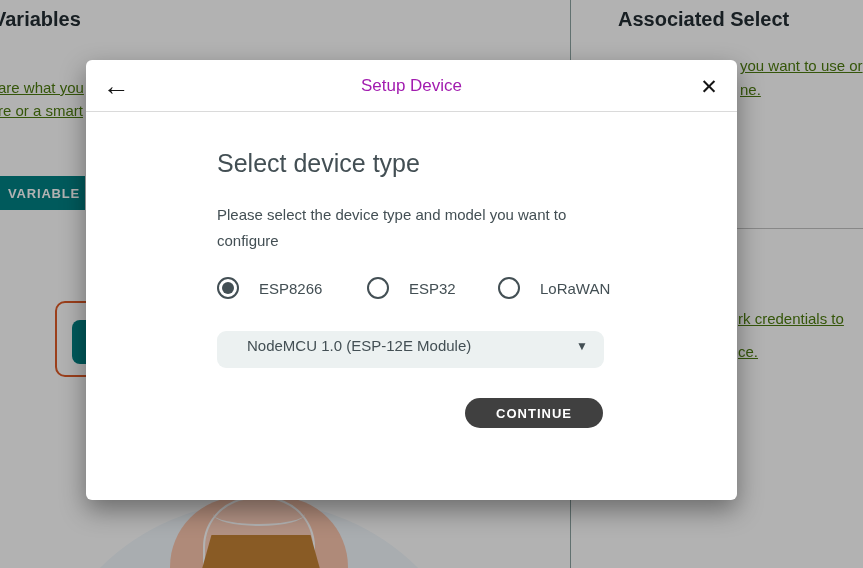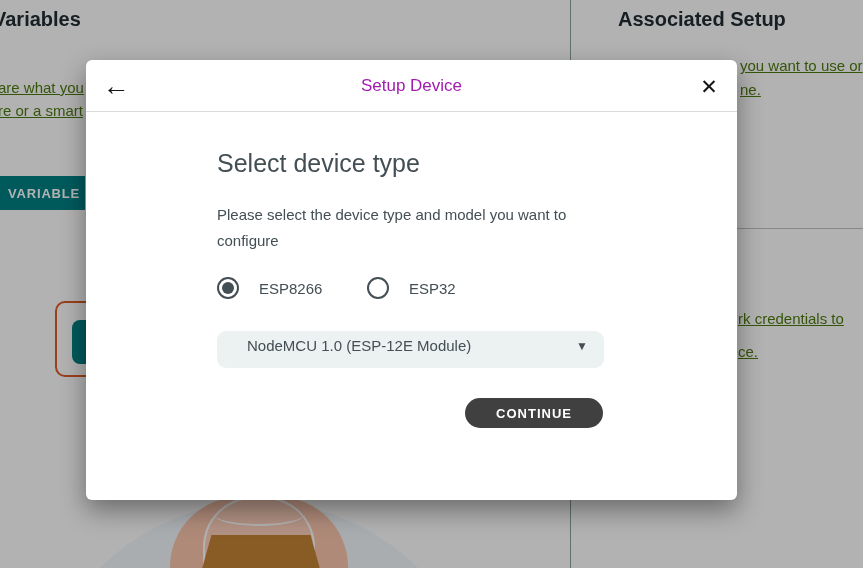--- a/index.html
+++ b/index.html
@@ -159,21 +159,21 @@
 
     <div class="orange-box">
       <div class="teal-square">
         <span>✓</span>
       </div>
     </div>
 
     <div class="v-divider"></div>
     <div class="h-divider-right"></div>
 
-    <div class="bg-heading bg-right-heading">Associated Setup</div>
+    <div class="bg-heading bg-right-heading">Associated Select</div>
     <div class="bg-frag frag-r1">you want to use or</div>
     <div class="bg-frag frag-r2">ne.</div>
     <div class="bg-frag frag-r3">rk credentials to</div>
     <div class="bg-frag frag-r4">ce.</div>
 
     <div class="illu-circle"></div>
     <div class="illu-body"></div>
     <div class="illu-torso"></div>
     <div class="illu-chest-line"></div>
     <div class="illu-apron"></div>
@@ -196,20 +196,24 @@
     <p class="modal-sub">Please select the device type and model you want to configure</p>
 
     <div class="radio radio-1">
       <span class="radio-circle selected"></span>
       <span class="radio-label">ESP8266</span>
     </div>
     <div class="radio radio-2">
       <span class="radio-circle"></span>
       <span class="radio-label">ESP32</span>
     </div>
+    <div class="radio radio-3">
+      <span class="radio-circle"></span>
+      <span class="radio-label">LoRaWAN</span>
+    </div>
 
     <div class="dropdown">
       <span>NodeMCU 1.0 (ESP-12E Module)</span>
       <span class="dropdown-caret">▼</span>
     </div>
 
     <button class="continue-btn">
       <span>CONTINUE</span>
     </button>
   </div>

